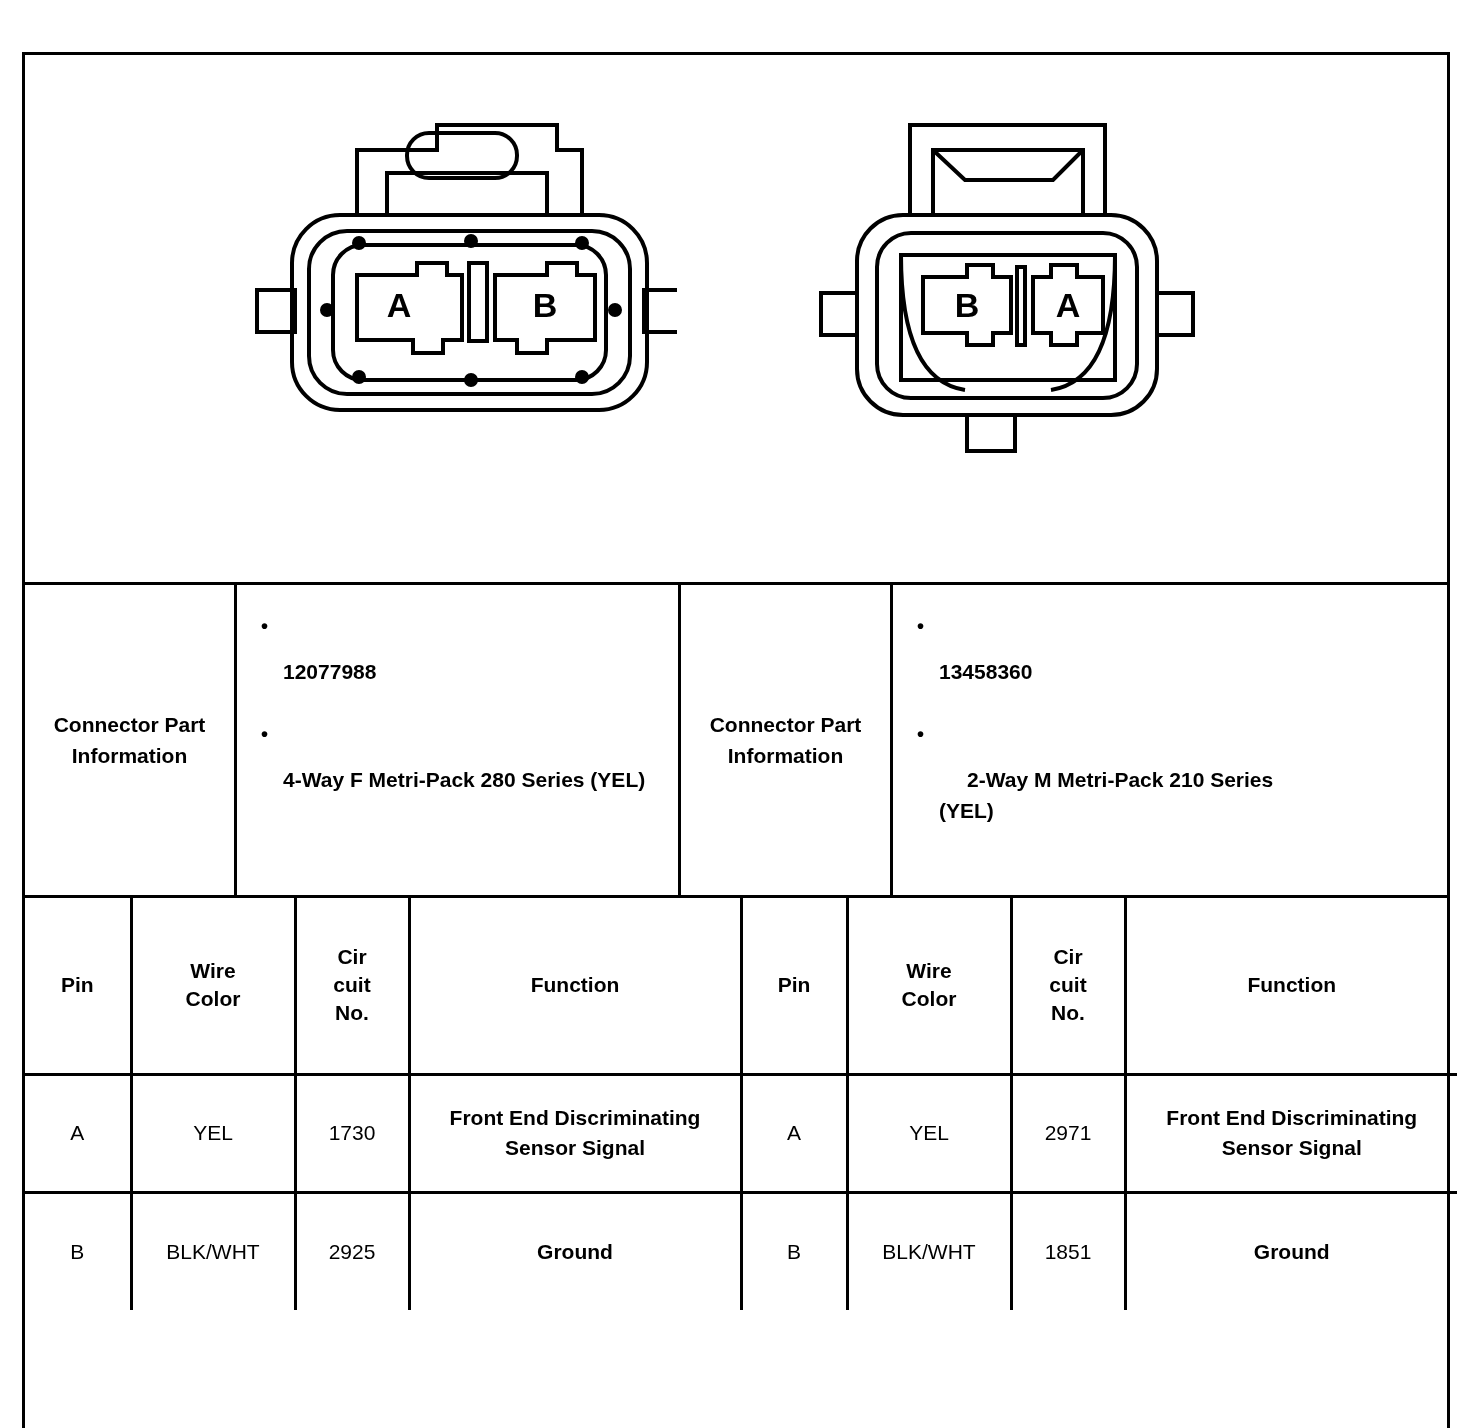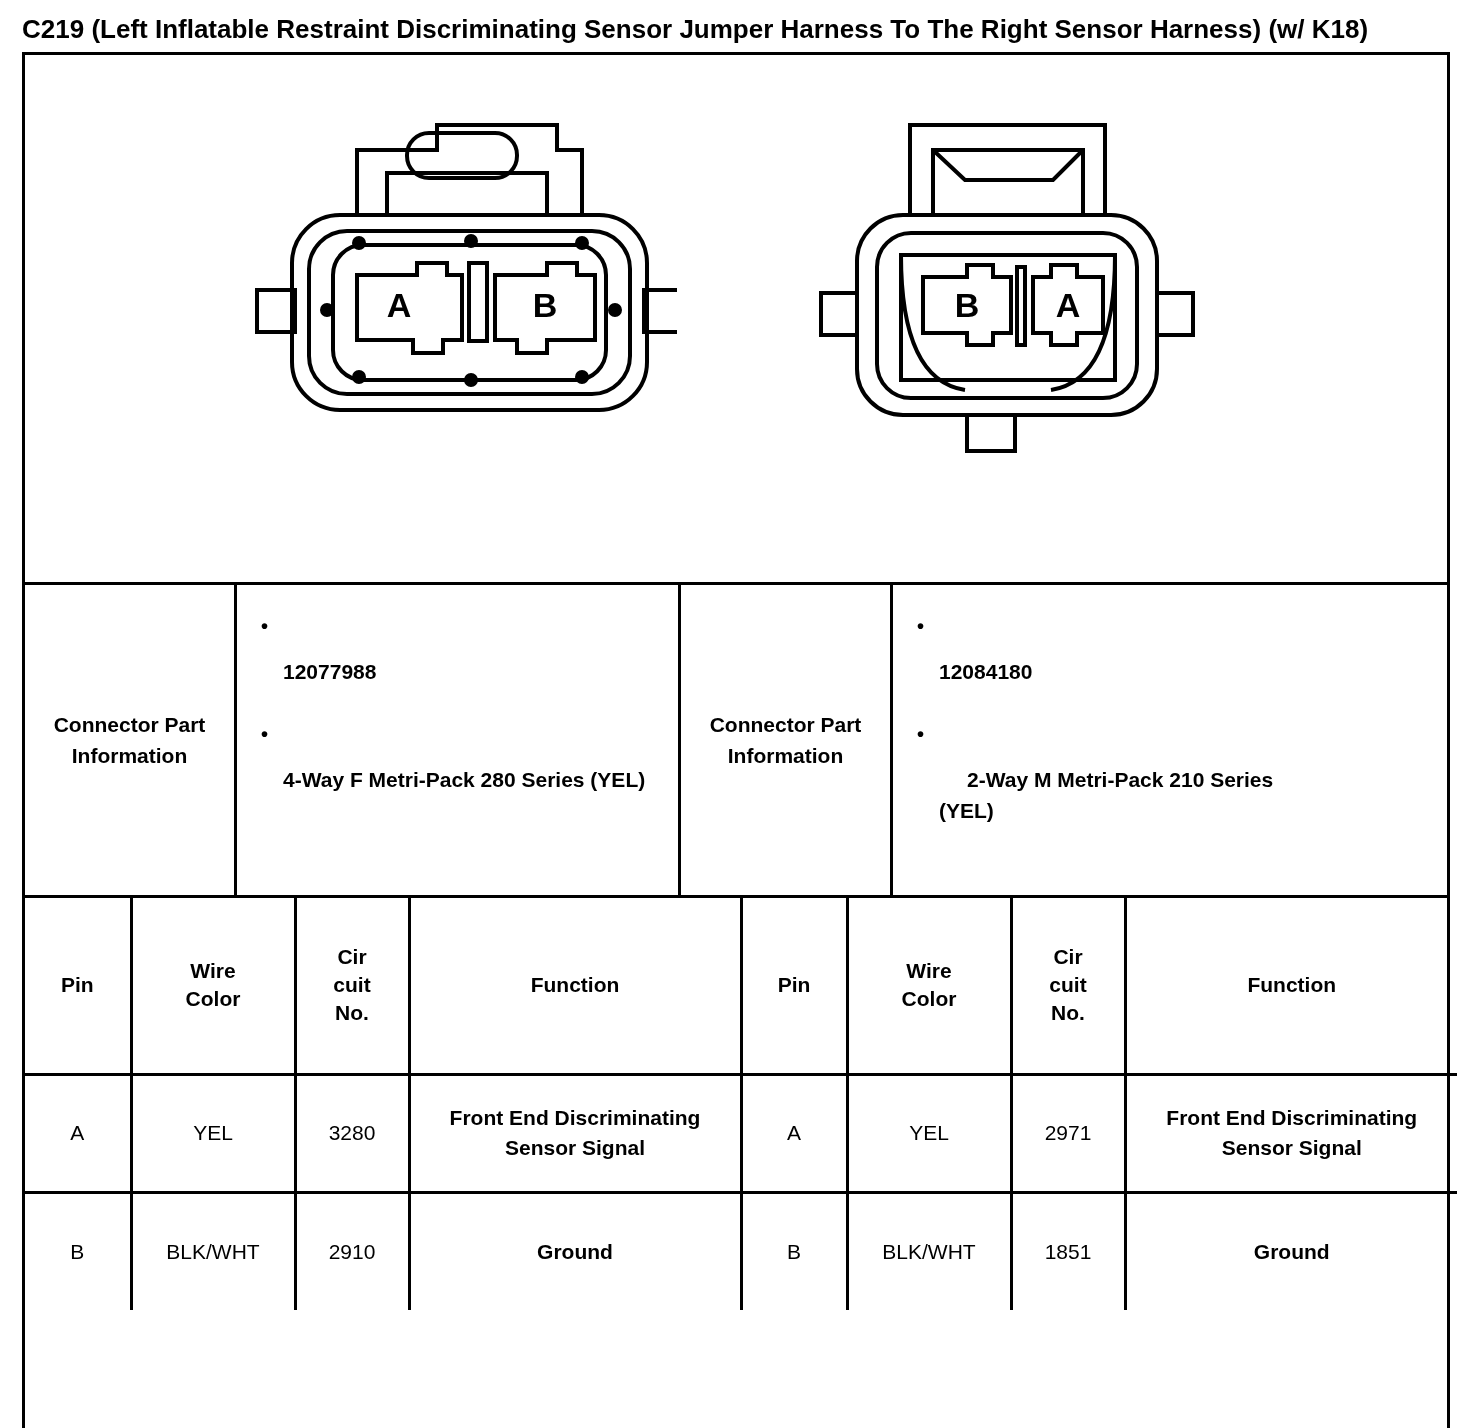--- a/index.html
+++ b/index.html
@@ -128,21 +128,20 @@
   .colw-circ  { width: 114px; }
   .colw-func  { width: 332px; }
   .wrapcell { line-height: 1.4; }
   .hdr-stack { line-height: 1.35; }
 </style>
 </head>
 <body>
 
 <div class="page">
 
-  <div class="title">C219 (Left Inflatable Restraint Discriminating Sensor  Jumper Harness To The Right Sensor Harness) (w/ K18)</div>
 
   <div class="frame">
 
     <div class="diagram-area">
 
       <div class="conn conn-left">
         <svg width="430" height="400" viewBox="0 0 430 400" fill="none" stroke="#000" stroke-width="4">
 
           <path d="M110 110 L110 45 L190 45 L190 20 L310 20 L310 45 L335 45 L335 110"></path>
           <rect x="160" y="28" width="110" height="45" rx="22"></rect>
@@ -213,21 +212,21 @@
         </div>
         <div class="bullet-line">
           <span class="bullet-dot">•</span>
           <span class="bullet-text">4-Way F Metri-Pack 280 Series (YEL)</span>
         </div>
       </div>
       <div class="cpi-label">Connector Part Information</div>
       <div class="cpi-value">
         <div class="bullet-line">
           <span class="bullet-dot">•</span>
-          <span class="bullet-text">12084180</span>
+          <span class="bullet-text">13458360</span>
         </div>
         <div class="bullet-line">
           <span class="bullet-dot">•</span>
           <span class="bullet-text indent">2-Way M Metri-Pack 210 Series (YEL)</span>
         </div>
       </div>
     </div>
 
     <table class="pins">
       <colgroup>
@@ -263,31 +262,31 @@
             <div class="hdr-stack">cuit</div>
             <div class="hdr-stack">No.</div>
           </th>
           <th class="fn-head">Function</th>
         </tr>
       </thead>
       <tbody>
         <tr>
           <td>A</td>
           <td class="wrapcell">YEL</td>
-          <td>3280</td>
+          <td>1730</td>
           <td class="fn-cell">Front End Discriminating Sensor Signal</td>
           <td>A</td>
           <td class="wrapcell">YEL</td>
           <td>2971</td>
           <td class="fn-cell">Front End Discriminating Sensor Signal</td>
         </tr>
         <tr>
           <td>B</td>
           <td class="wrapcell">BLK/WHT</td>
-          <td>2910</td>
+          <td>2925</td>
           <td class="fn-cell">Ground</td>
           <td>B</td>
           <td class="wrapcell">BLK/WHT</td>
           <td>1851</td>
           <td class="fn-cell">Ground</td>
         </tr>
       </tbody>
     </table>
 
   </div>

